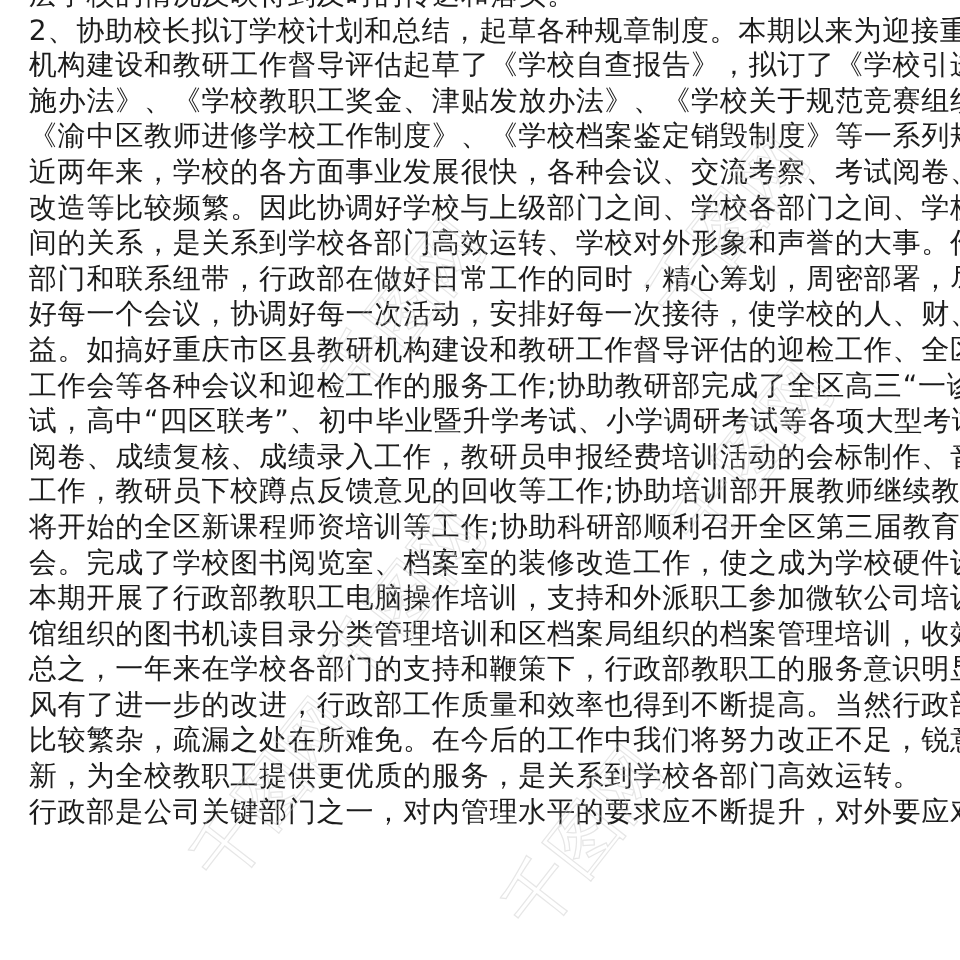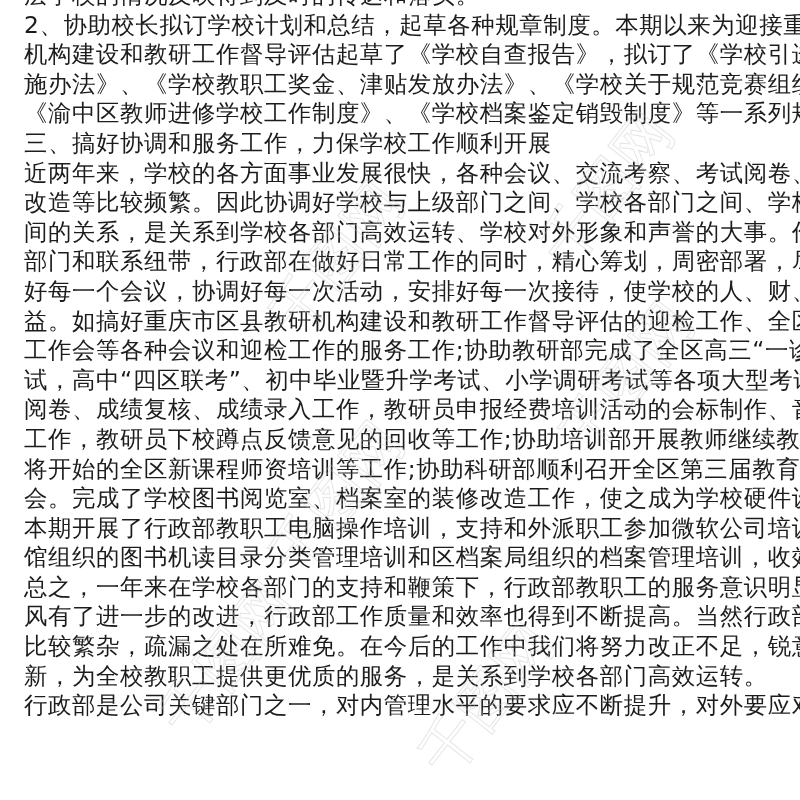--- a/index.html
+++ b/index.html
@@ -55,21 +55,20 @@
 </head>
 <body>
 
 <div class="page">
   <div class="content">
     <span class="line">层学校的情况反映得到及时的传达和落实。</span>
     <span class="line">2、协助校长拟订学校计划和总结，起草各种规章制度。本期以来为迎接重庆市渝中区教研</span>
     <span class="line">机构建设和教研工作督导评估起草了《学校自查报告》，拟订了《学校引进区外优秀人才实</span>
     <span class="line">施办法》、《学校教职工奖金、津贴发放办法》、《学校关于规范竞赛组织和资料征订办法》、</span>
     <span class="line">《渝中区教师进修学校工作制度》、《学校档案鉴定销毁制度》等一系列规章制度，对学校</span>
-    <span class="line">三、搞好协调和服务工作，力保学校工作顺利开展</span>
     <span class="line">近两年来，学校的各方面事业发展很快，各种会议、交流考察、考试阅卷、学校设施设备</span>
     <span class="line">改造等比较频繁。因此协调好学校与上级部门之间、学校各部门之间、学校与基层学校之</span>
     <span class="line">间的关系，是关系到学校各部门高效运转、学校对外形象和声誉的大事。作为学校的窗口</span>
     <span class="line">部门和联系纽带，行政部在做好日常工作的同时，精心筹划，周密部署，尽心尽力地组织</span>
     <span class="line">好每一个会议，协调好每一次活动，安排好每一次接待，使学校的人、财、物发挥出了效</span>
     <span class="line">益。如搞好重庆市区县教研机构建设和教研工作督导评估的迎检工作、全区教师继续教育</span>
     <span class="line">工作会等各种会议和迎检工作的服务工作;协助教研部完成了全区高三“一诊”、“二诊”考</span>
     <span class="line">试，高中“四区联考”、初中毕业暨升学考试、小学调研考试等各项大型考试的前期组织和</span>
     <span class="line">阅卷、成绩复核、成绩录入工作，教研员申报经费培训活动的会标制作、音响、摄(照)像</span>
     <span class="line">工作，教研员下校蹲点反馈意见的回收等工作;协助培训部开展教师继续教育评查验收和即</span>

